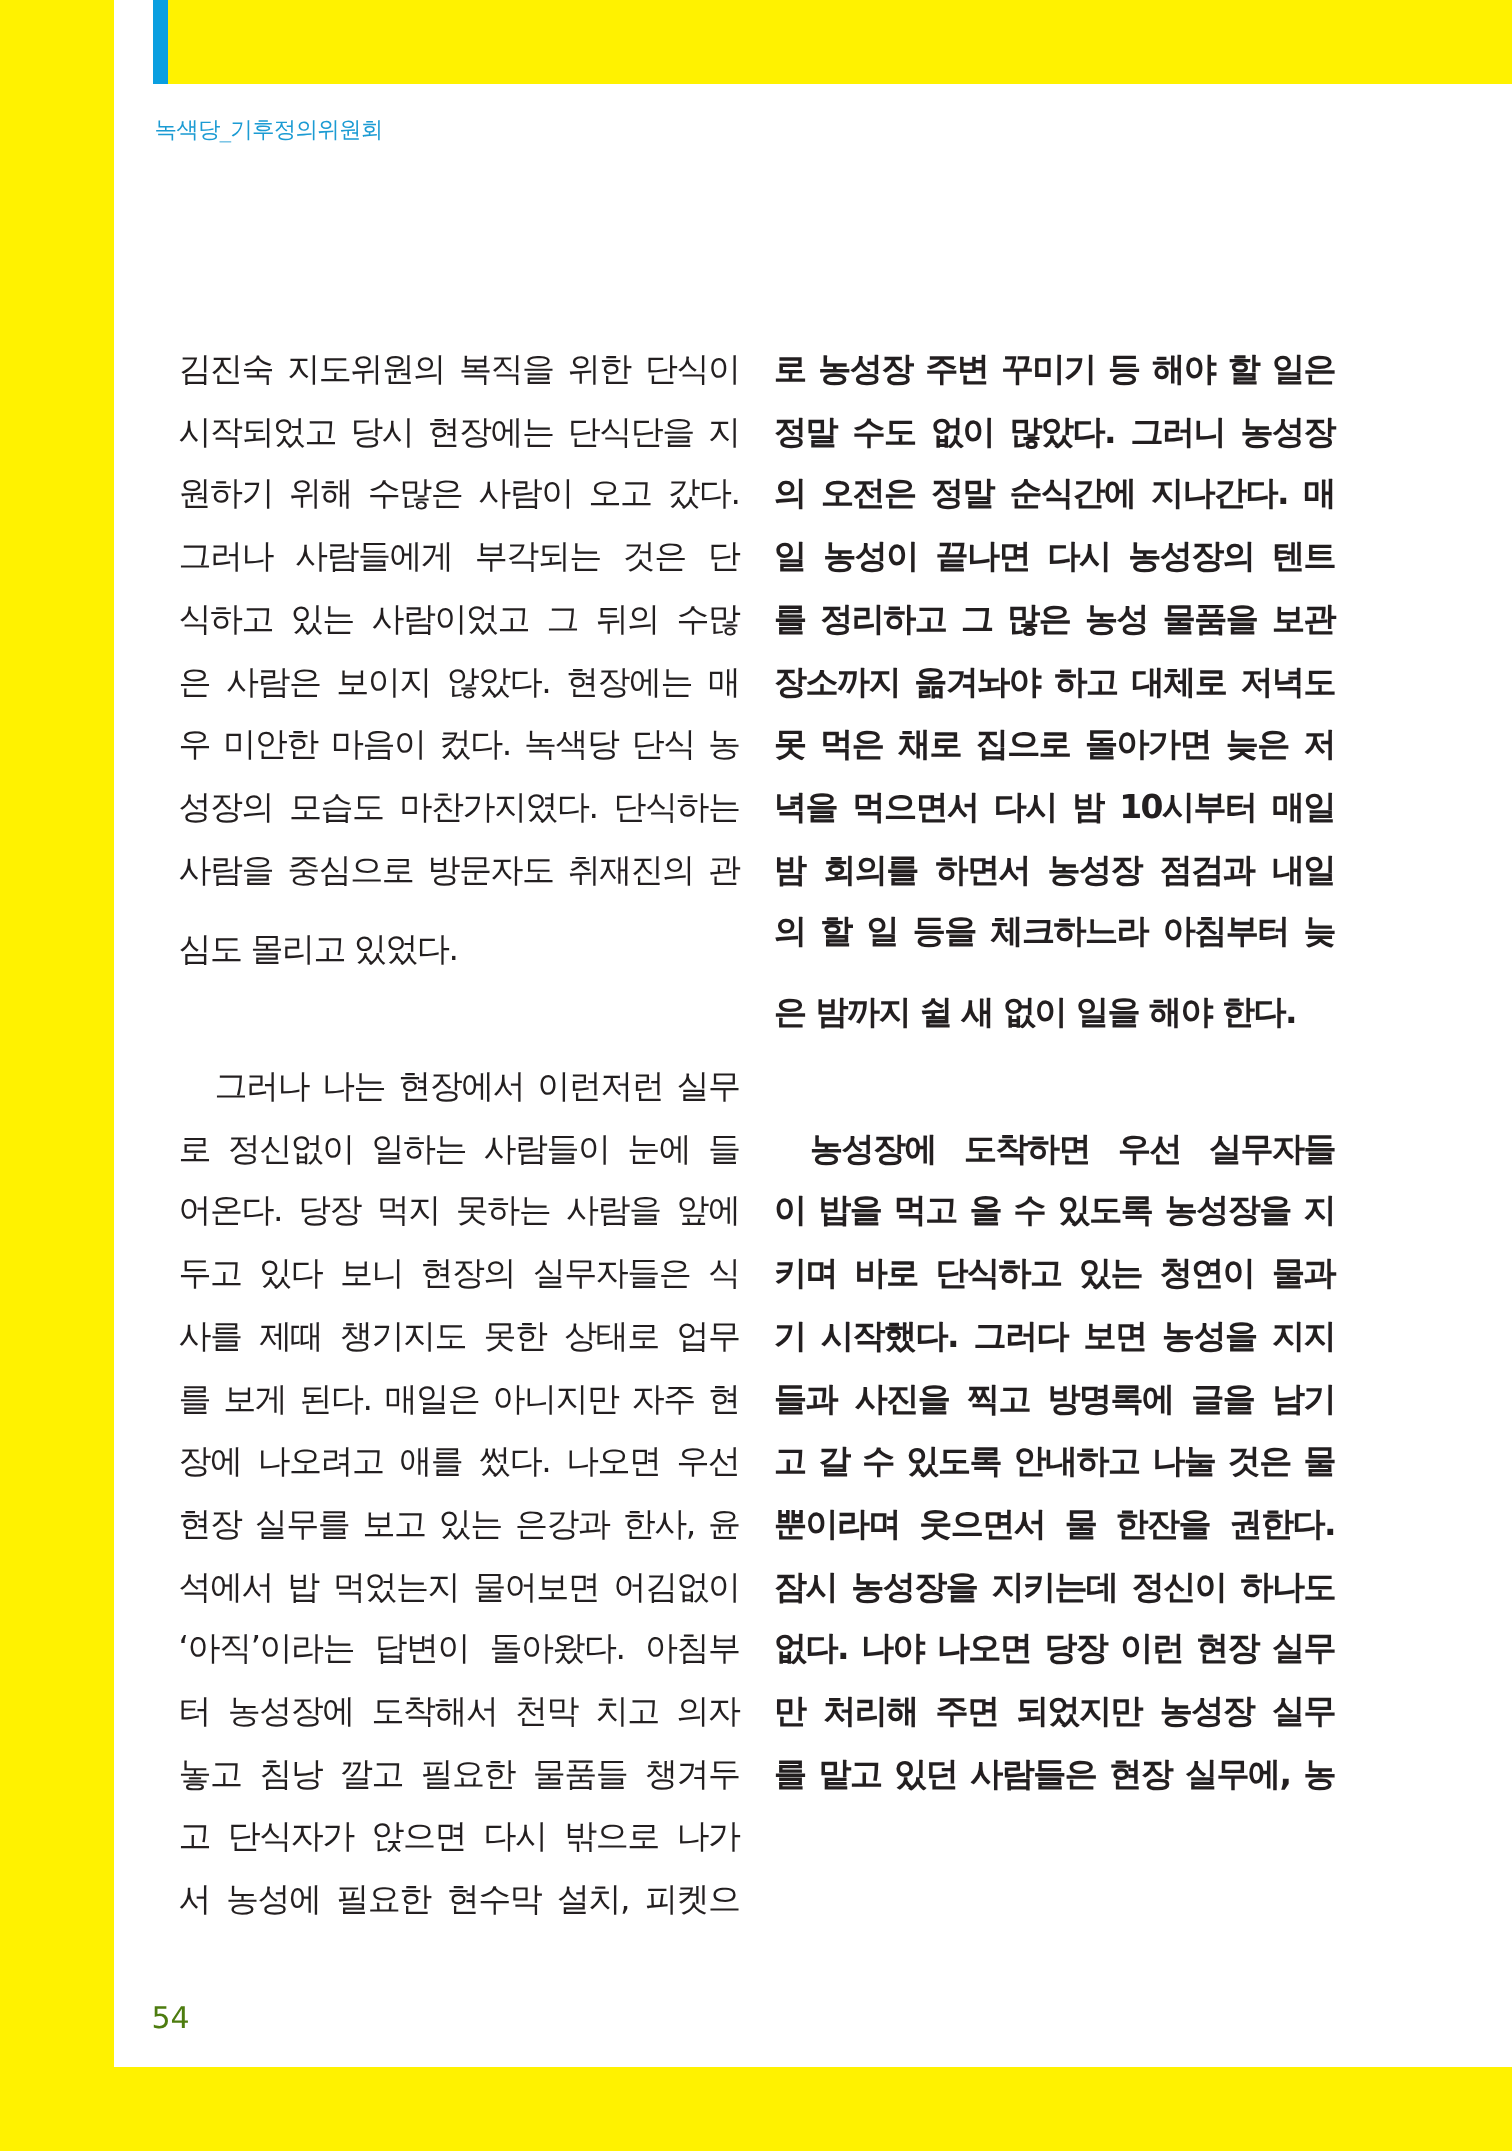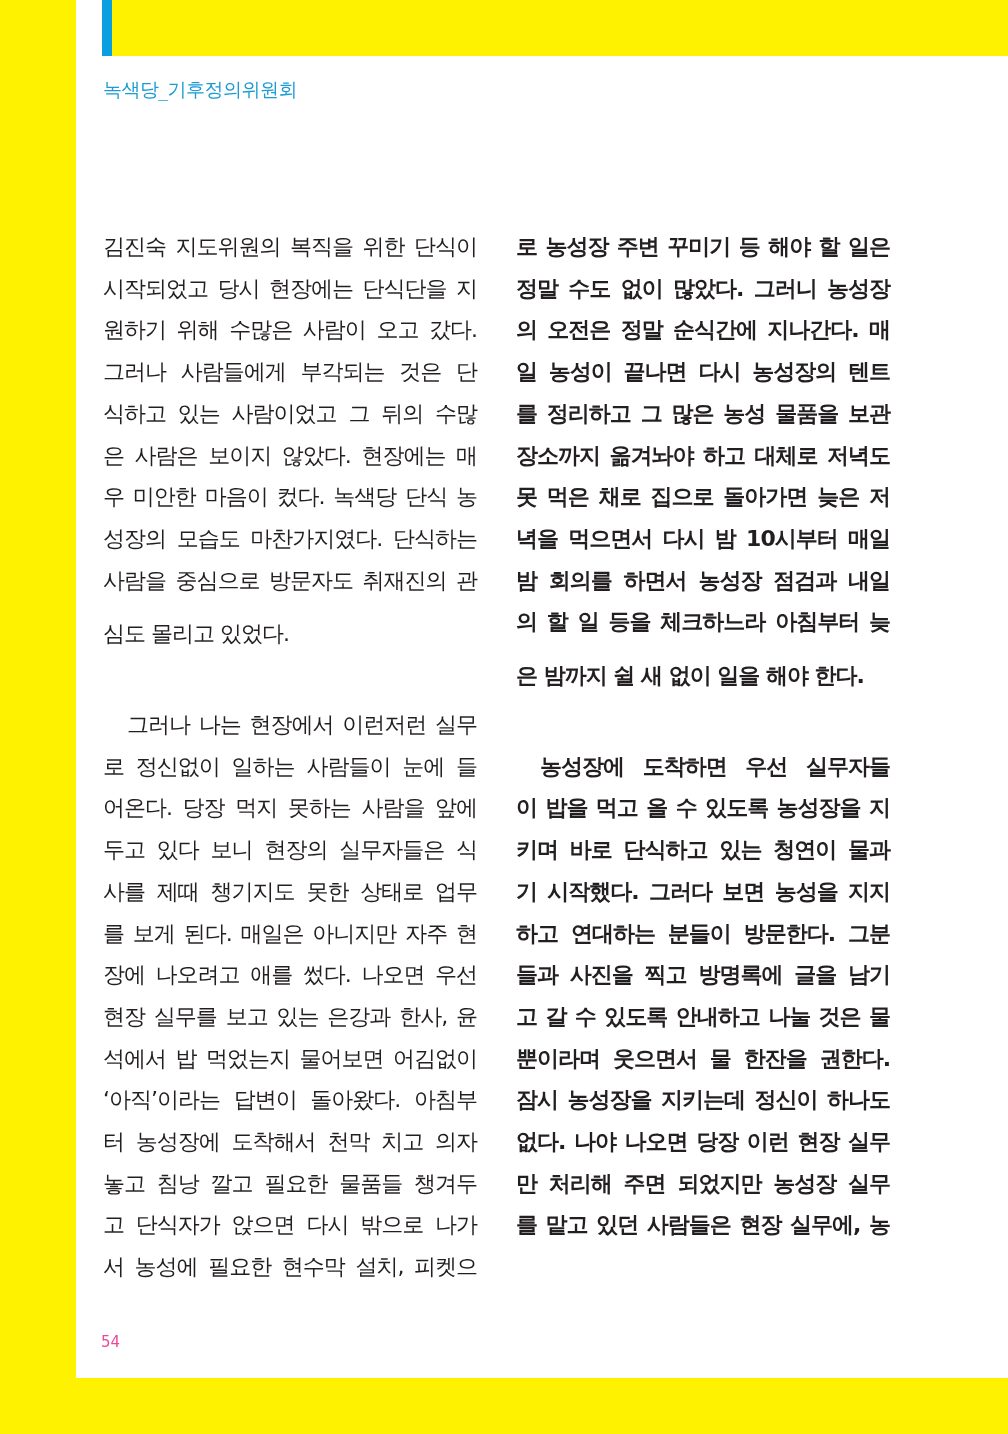--- a/index.html
+++ b/index.html
@@ -6,36 +6,36 @@
   body {
     width: 1008px; height: 1434px; position: relative; overflow: hidden;
     background: #ffffff;
     font-family: "DejaVu Sans", "Liberation Sans", sans-serif;
   }
   .left-bar { position: absolute; left: 0; top: 0; width: 76px; height: 1434px; background: #FFF200; }
   .top-bar { position: absolute; left: 112px; top: 0; width: 896px; height: 56px; background: #FFF200; }
   .blue-bar { position: absolute; left: 102px; top: 0; width: 10px; height: 56px; background: #0A9FE0; }
   .bottom-bar { position: absolute; left: 0; top: 1378px; width: 1008px; height: 56px; background: #FFF200; }
   .header-title {
-    position: absolute; left: 103px; top: 77px; font-size: 19px; color: #1B9BD3;
+    position: absolute; left: 103px; top: 77px; font-size: 15px; color: #1B9BD3;
     letter-spacing: -0.5px; font-weight: 300;
   }
   .column {
     position: absolute; top: 226px; width: 374px;
     font-size: 22px; line-height: 41.7px; color: #231F20; letter-spacing: -1px;
     text-align: justify;
   }
-  .column.left { left: 103px; }
+  .column.left { left: 119px; }
   .column.right { left: 516px; font-weight: bold; }
   .para { margin: 0; }
   .para + .para { margin-top: 49px; }
   .line { display: block; white-space: nowrap; text-align: justify; text-align-last: justify; }
   .para .line.last { text-align-last: left; margin-top: 12px; }
   .line.indent { padding-left: 24px; }
-  .page-number { position: absolute; left: 101px; top: 1333px; font-size: 15px; color: #ec4899; }
+  .page-number { position: absolute; left: 101px; top: 1333px; font-size: 20px; color: #4d7c0f; }
 </style>
 </head>
 <body>
 
 <div class="left-bar"></div>
 <div class="top-bar"></div>
 <div class="blue-bar"></div>
 <div class="bottom-bar"></div>
 
 <div class="header-title">녹색당_기후정의위원회</div>
@@ -83,21 +83,20 @@
     <span class="line">녁을 먹으면서 다시 밤 10시부터 매일</span>
     <span class="line">밤 회의를 하면서 농성장 점검과 내일</span>
     <span class="line">의 할 일 등을 체크하느라 아침부터 늦</span>
     <span class="line last">은 밤까지 쉴 새 없이 일을 해야 한다.</span>
   </p>
   <p class="para">
     <span class="line indent">농성장에 도착하면 우선 실무자들</span>
     <span class="line">이 밥을 먹고 올 수 있도록 농성장을 지</span>
     <span class="line">키며 바로 단식하고 있는 청연이 물과</span>
     <span class="line">기 시작했다. 그러다 보면 농성을 지지</span>
-    <span class="line">하고 연대하는 분들이 방문한다. 그분</span>
     <span class="line">들과 사진을 찍고 방명록에 글을 남기</span>
     <span class="line">고 갈 수 있도록 안내하고 나눌 것은 물</span>
     <span class="line">뿐이라며 웃으면서 물 한잔을 권한다.</span>
     <span class="line">잠시 농성장을 지키는데 정신이 하나도</span>
     <span class="line">없다. 나야 나오면 당장 이런 현장 실무</span>
     <span class="line">만 처리해 주면 되었지만 농성장 실무</span>
     <span class="line">를 맡고 있던 사람들은 현장 실무에, 농</span>
   </p>
 </div>
 

